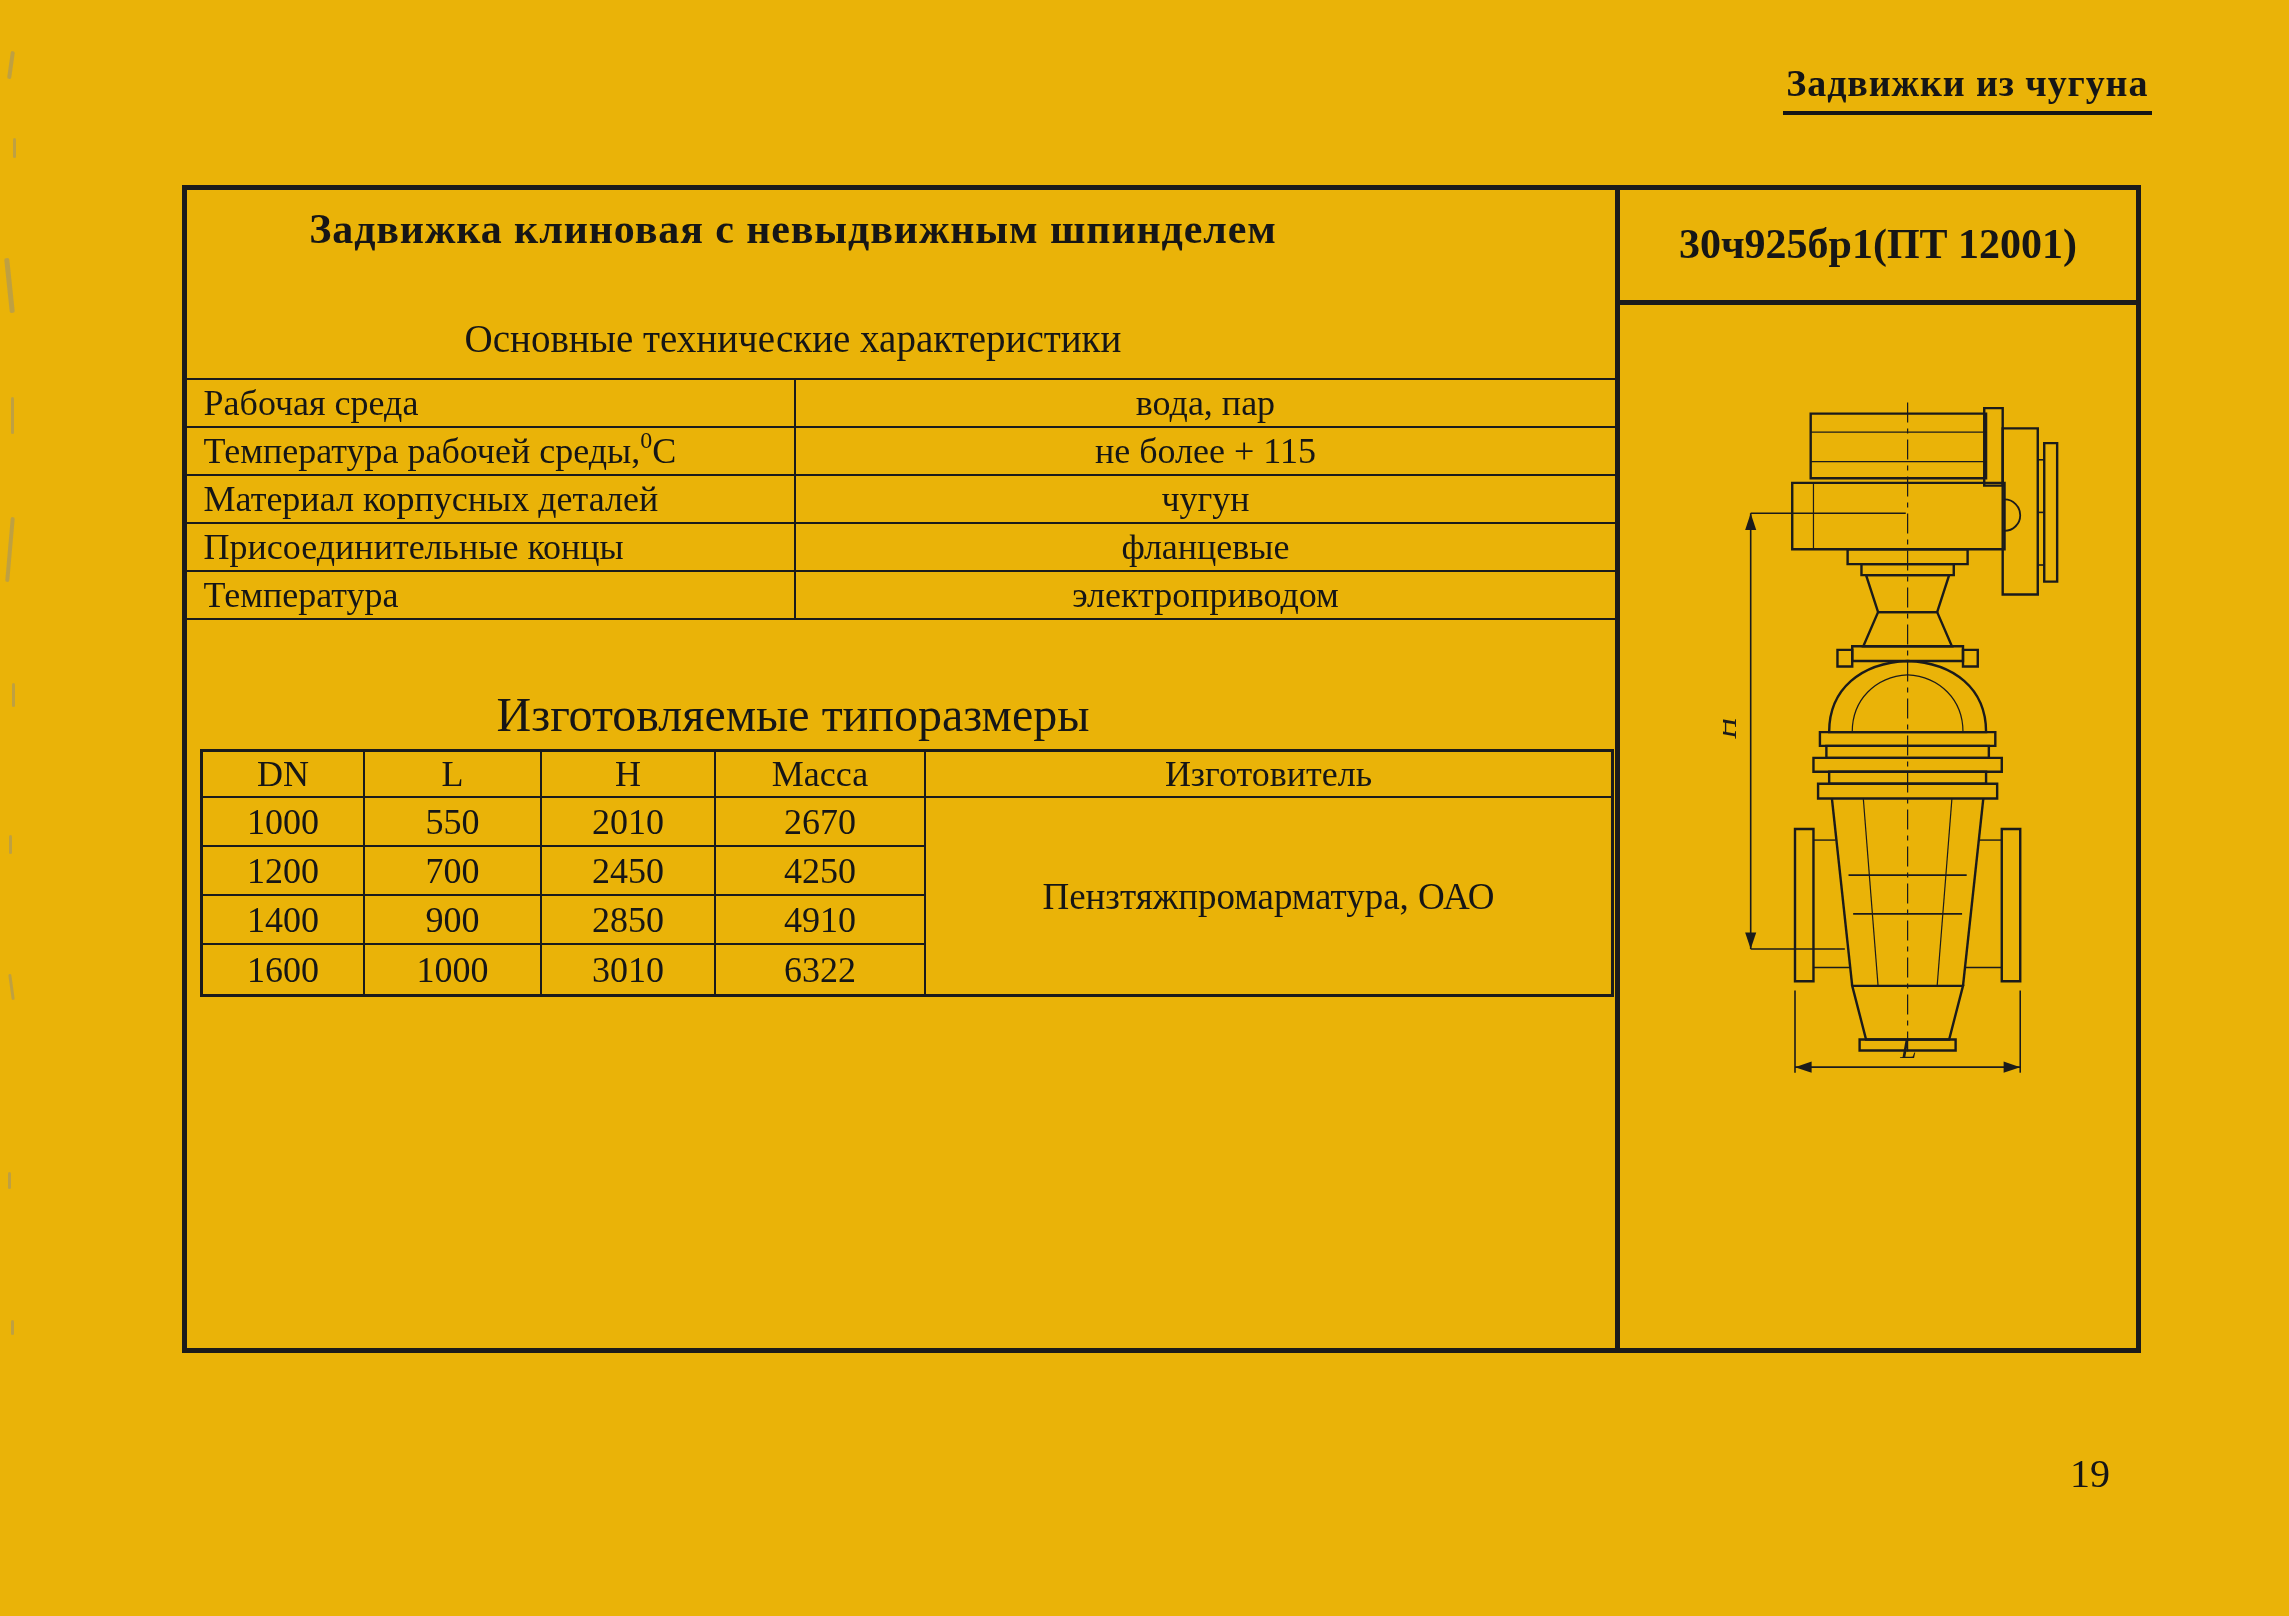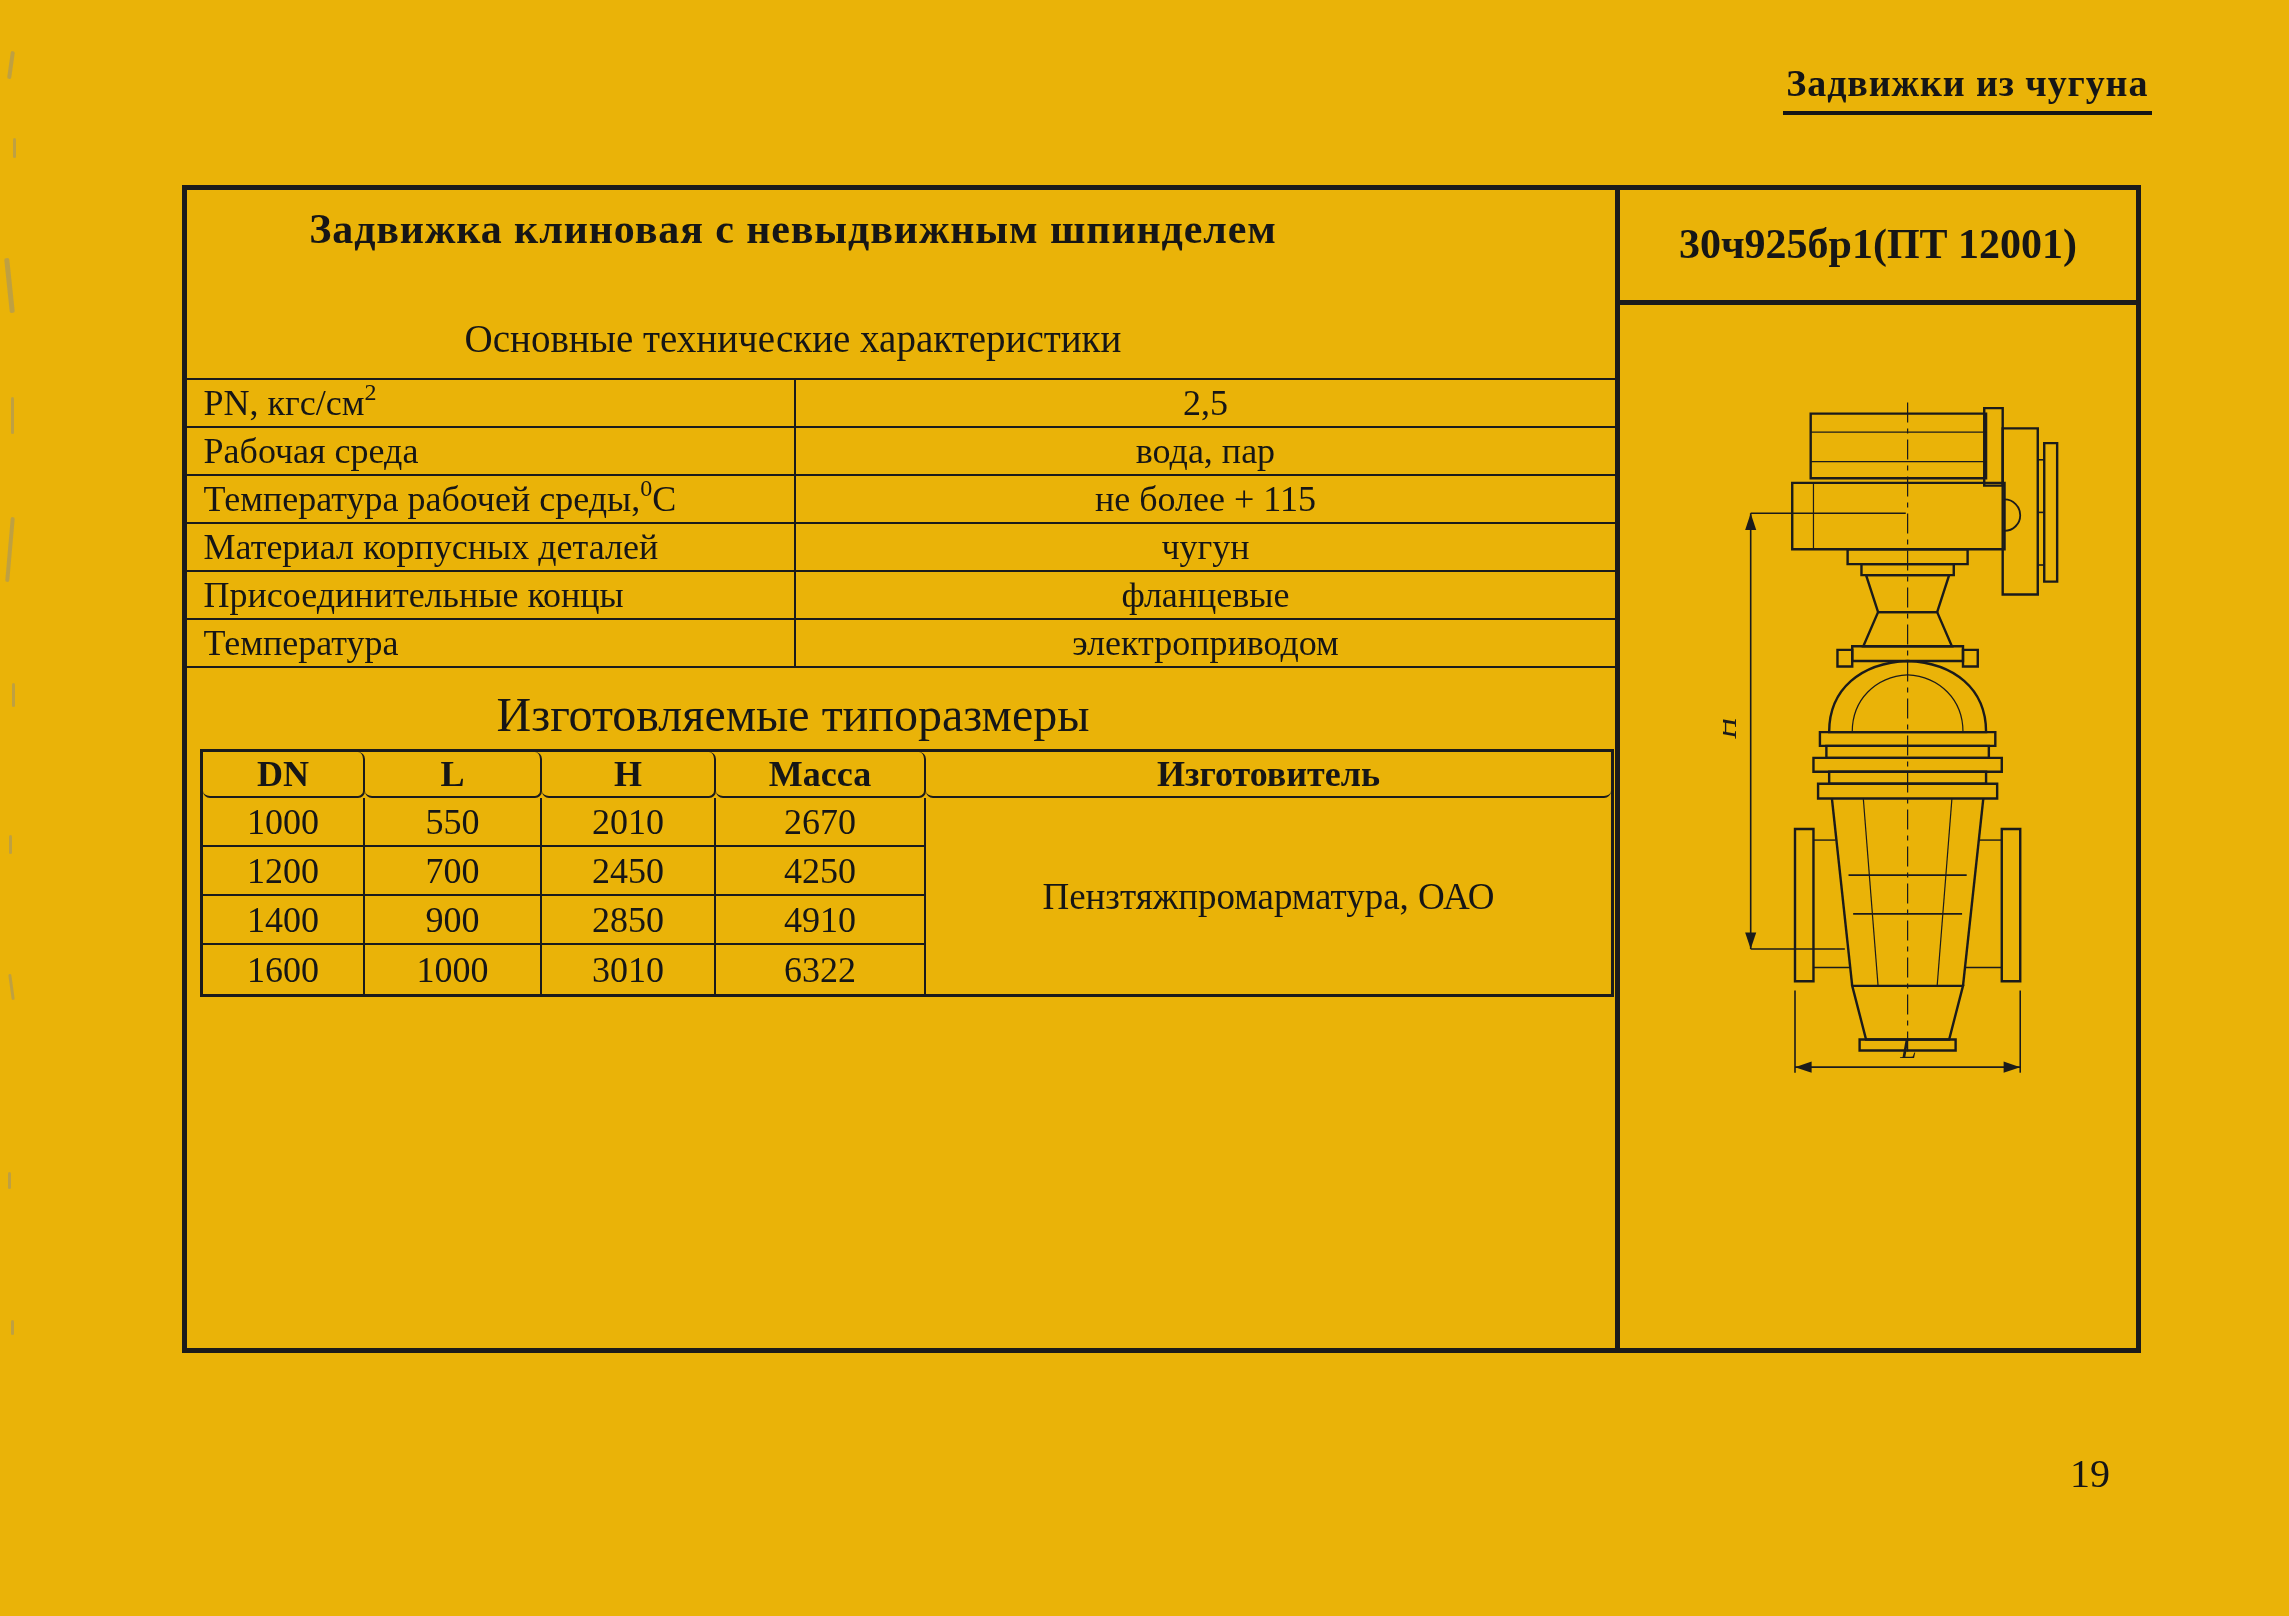--- a/index.html
+++ b/index.html
@@ -54,21 +54,21 @@
     position:absolute; top:559px; left:13px; width:1414px;
     border:3.7px solid #1b1b1b; box-sizing:border-box;
     display:grid; grid-template-columns:162px 177px 174px 210px 1fr;
     grid-template-rows:46px repeat(4,49px);
   }
   .st-cell {
     display:flex; align-items:center; justify-content:center;
     font-size:36px; box-sizing:border-box;
     border-right:2.8px solid #1b1b1b; border-bottom:2.8px solid #1b1b1b;
   }
-  .st-cell.hdr { font-weight:bold;border-radius:7px; }
+  .st-cell.hdr { font-weight:normal; }
   .st-cell.last-col { border-right:none; }
   .st-cell.last-row { border-bottom:none; }
   .manufacturer-cell {
     grid-column:5; grid-row:2 / span 4;
     display:flex; align-items:center; justify-content:center;
     font-size:37px; border:none;
   }
 
   .model-cell {
     height:115px; border-bottom:5.5px solid #1b1b1b; box-sizing:border-box;
@@ -103,28 +103,20 @@
   <div class="frame">
 
     <div class="left-section">
 
       <div class="main-title">Задвижка клиновая с невыдвижным шпинделем</div>
       <div class="char-title">Основные технические характеристики</div>
 
       <div class="char-table">
         <div class="char-row">
           <div class="char-label">
-              <span>PN, кгс/см</span>
-              <span class="sup">2</span>
-              <span></span>
-            </div>
-          <div class="char-value">2,5</div>
-        </div>
-        <div class="char-row">
-          <div class="char-label">
               <span>Рабочая среда</span>
               <span class="sup"></span>
               <span></span>
             </div>
           <div class="char-value">вода, пар</div>
         </div>
         <div class="char-row">
           <div class="char-label">
               <span>Температура рабочей среды, </span>
               <span class="sup">0</span>

